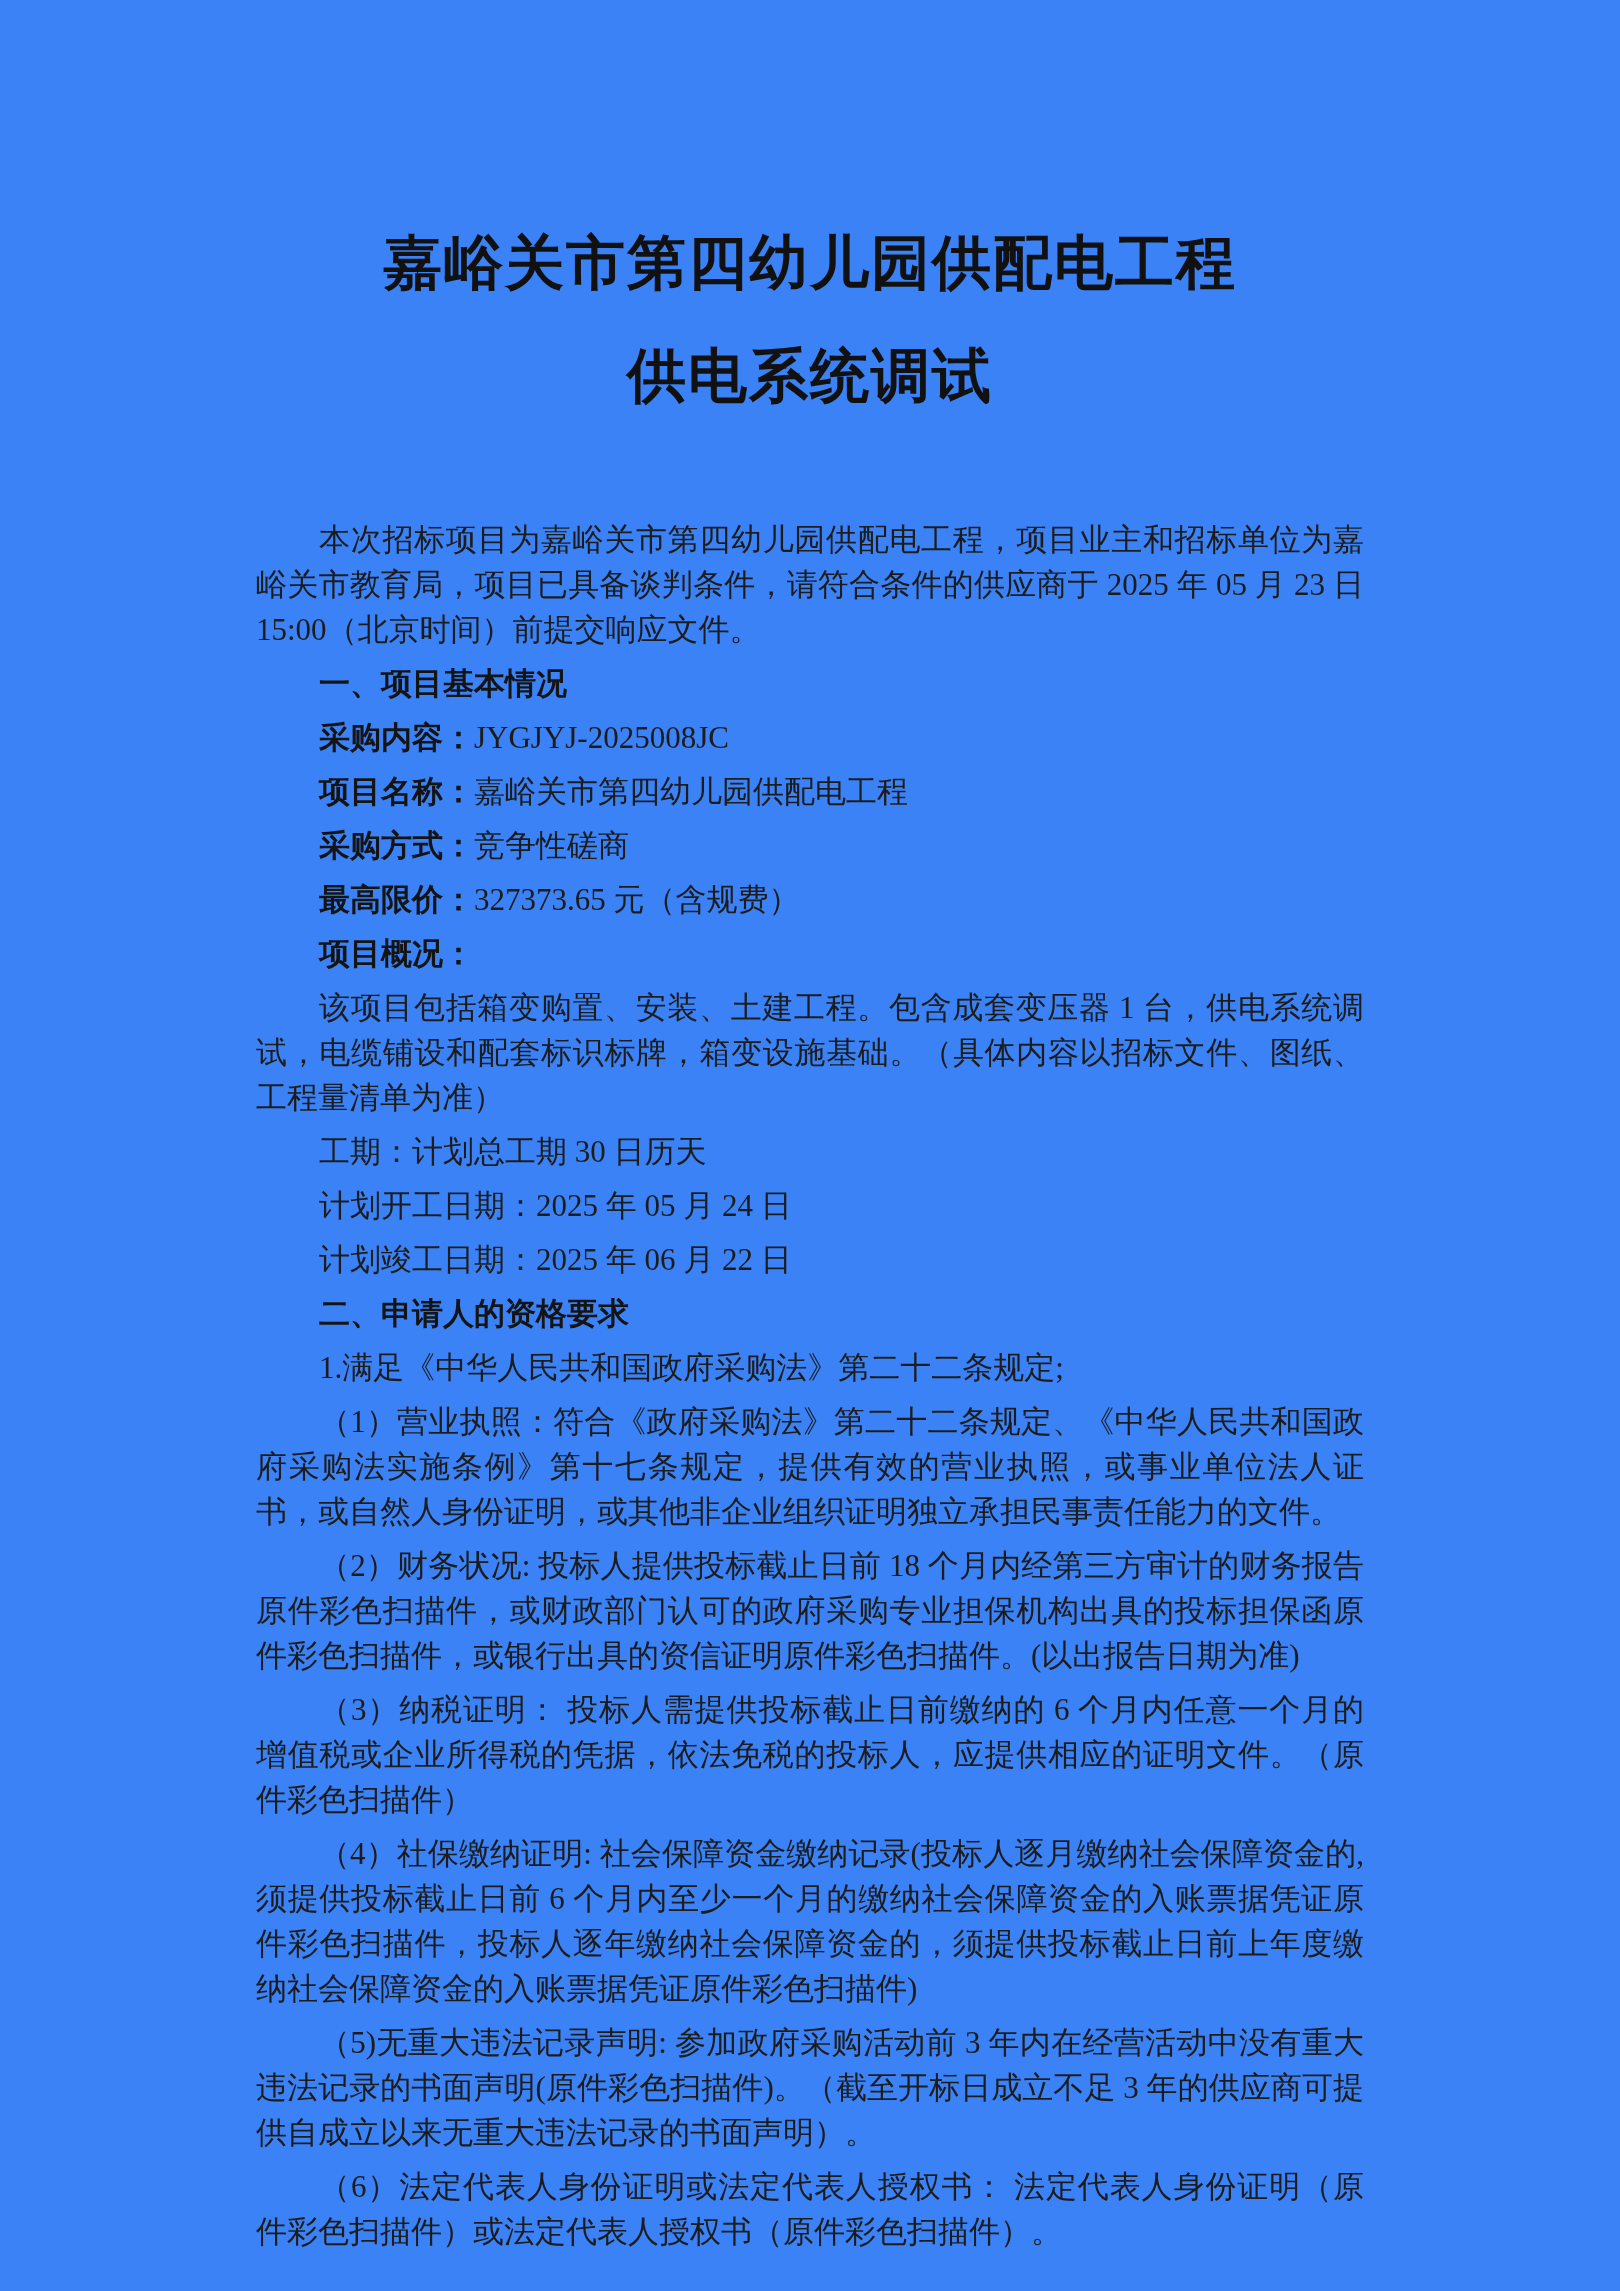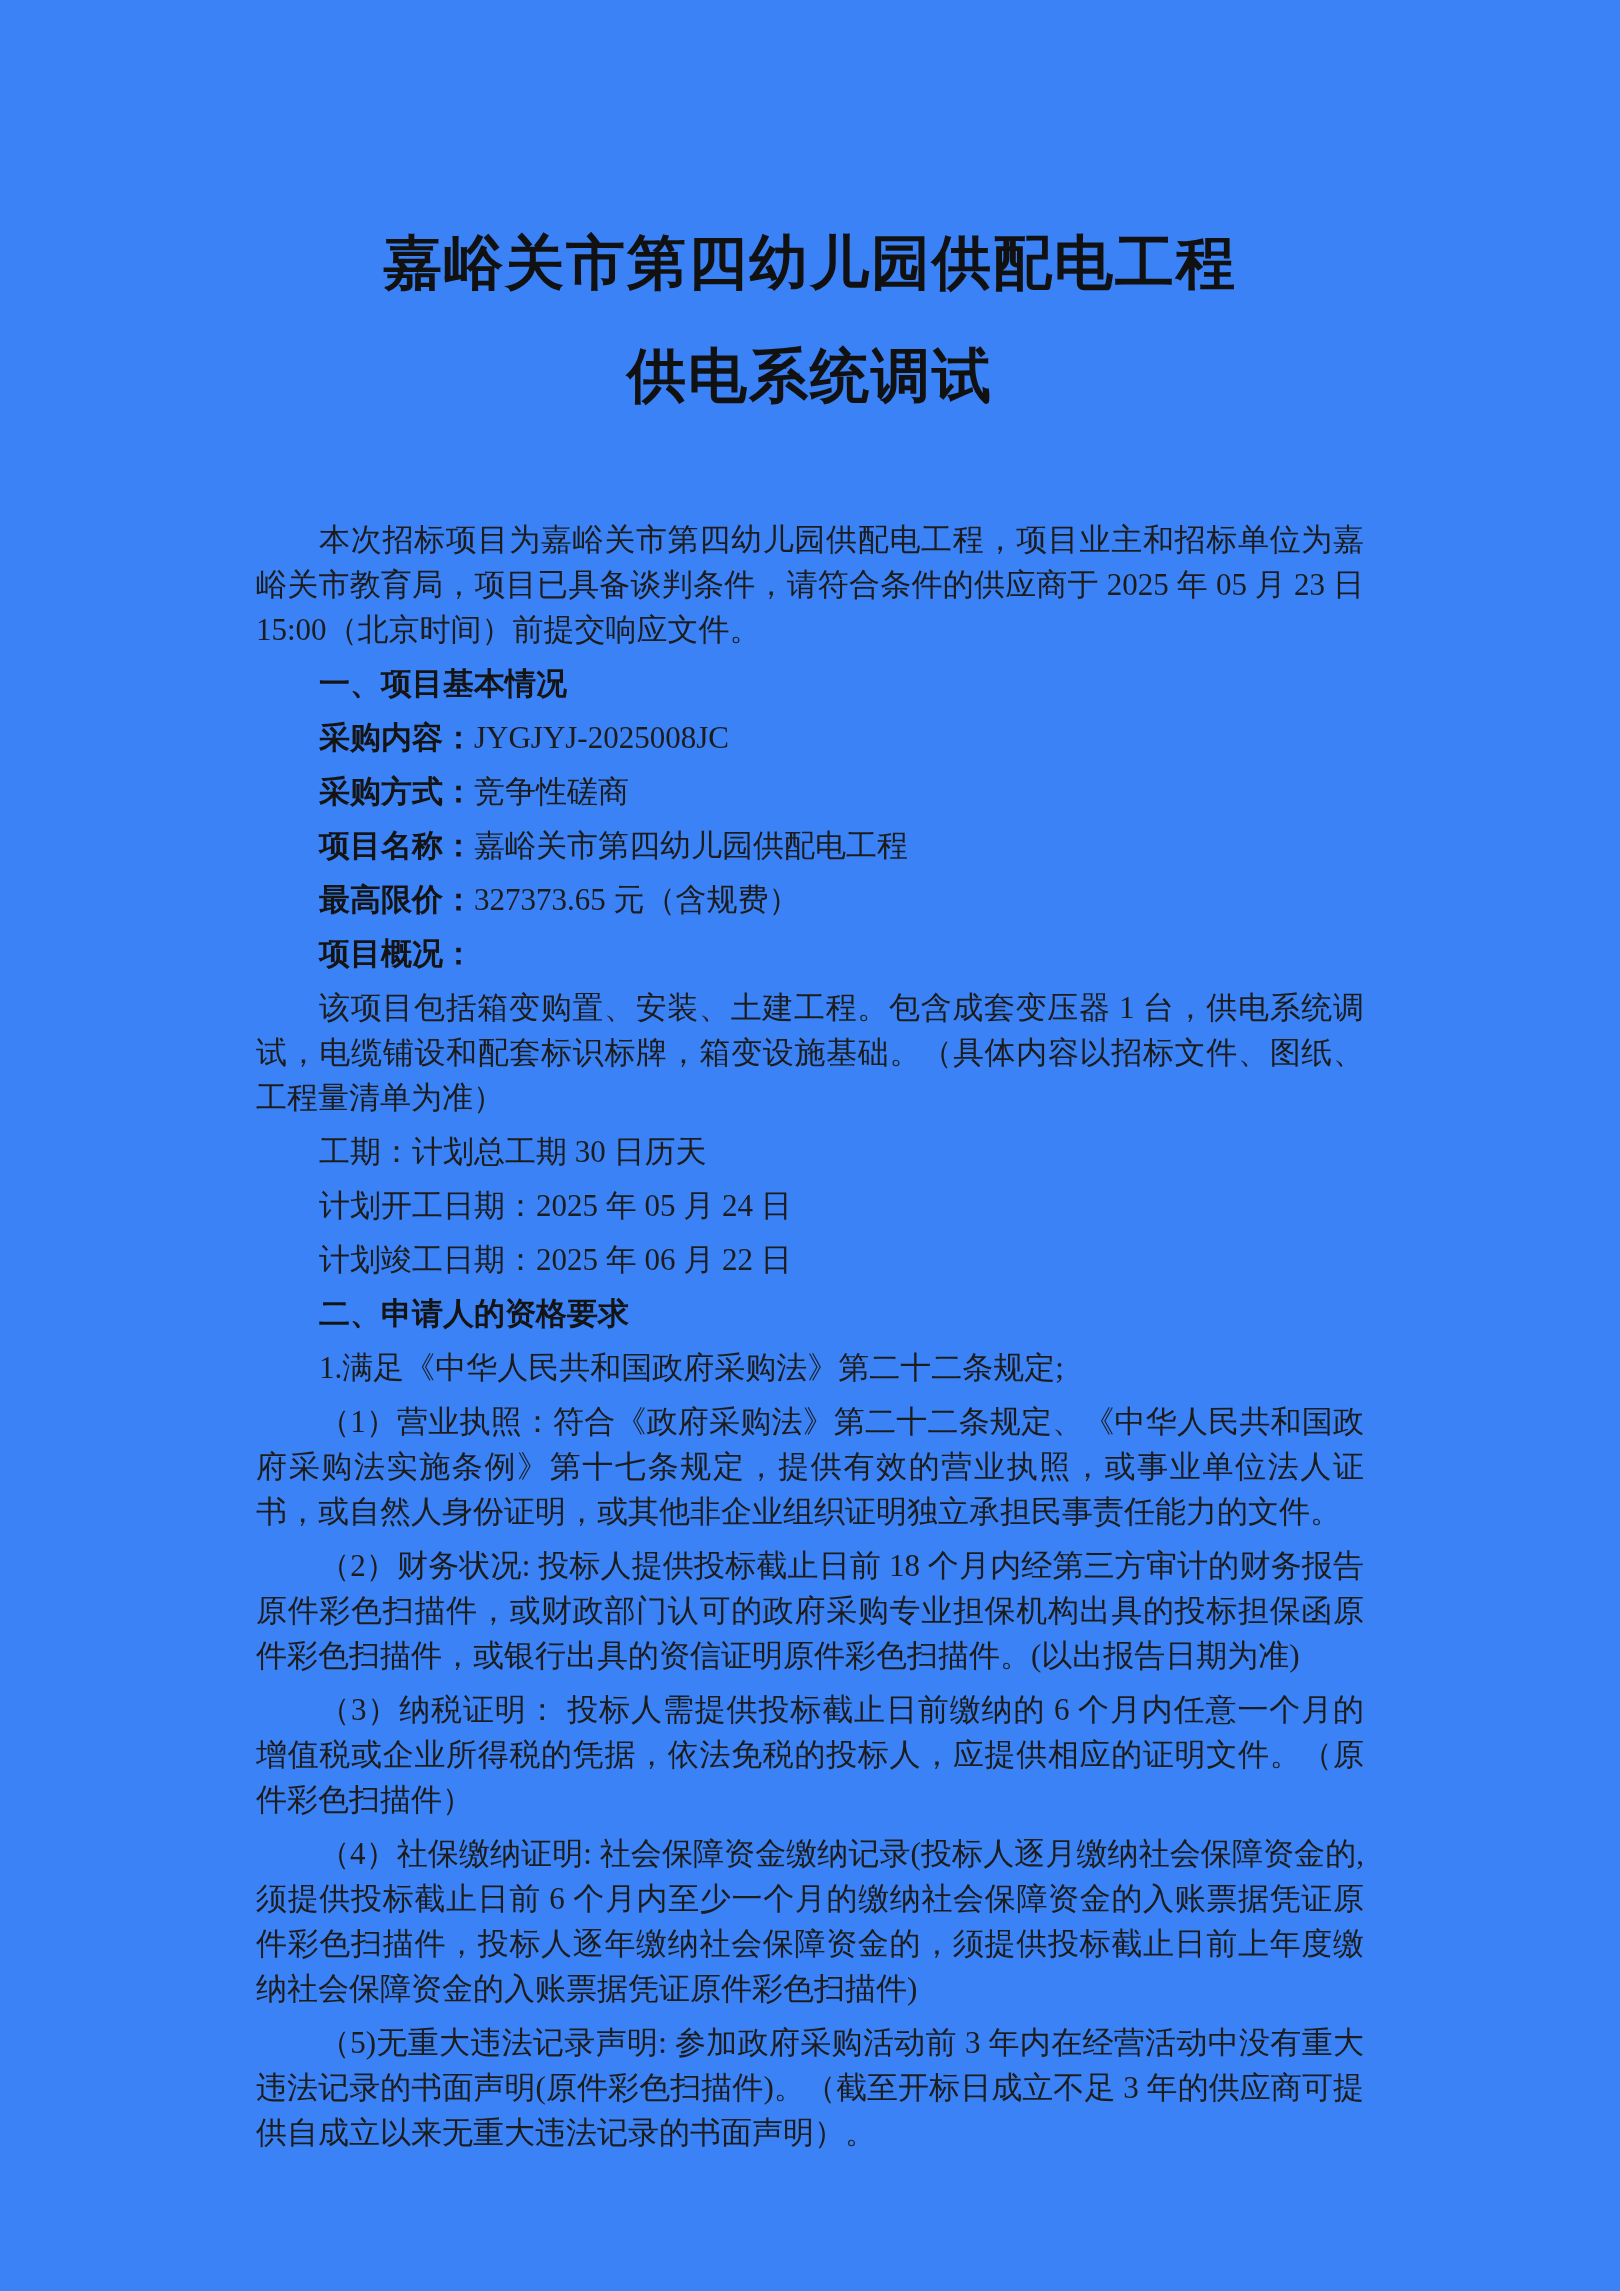--- a/index.html
+++ b/index.html
@@ -57,39 +57,40 @@
 
     <h1 class="doc-title">嘉峪关市第四幼儿园供配电工程</h1>
     <h1 class="doc-title second">供电系统调试</h1>
 
     <p class="para">本次招标项目为嘉峪关市第四幼儿园供配电工程，项目业主和招标单位为嘉峪关市教育局，项目已具备谈判条件，请符合条件的供应商于 2025 年 05 月 23 日 15:00（北京时间）前提交响应文件。</p>
 
     <p class="para heading">一、项目基本情况</p>
 
     <p class="para"><span class="bold">采购内容：</span><span>JYGJYJ-2025008JC</span></p>
 
+    <p class="para"><span class="bold">项目名称：</span><span>嘉峪关市第四幼儿园供配电工程</span></p>
+
     <p class="para"><span class="bold">采购方式：</span><span>竞争性磋商</span></p>
-
-    <p class="para"><span class="bold">项目名称：</span><span>嘉峪关市第四幼儿园供配电工程</span></p>
 
     <p class="para"><span class="bold">最高限价：</span><span>327373.65 元（含规费）</span></p>
 
 
     <p class="para"><span class="bold">项目概况：</span><span></span></p>
 
     <p class="para">该项目包括箱变购置、安装、土建工程。包含成套变压器 1 台，供电系统调试，电缆铺设和配套标识标牌，箱变设施基础。（具体内容以招标文件、图纸、工程量清单为准）</p>
 
     <p class="para">工期：计划总工期 30 日历天</p>
     <p class="para">计划开工日期：2025 年 05 月 24 日</p>
     <p class="para">计划竣工日期：2025 年 06 月 22 日</p>
 
     <p class="para heading">二、申请人的资格要求</p>
 
     <p class="para">1.满足《中华人民共和国政府采购法》第二十二条规定;</p>
     <p class="para">（1）营业执照：符合《政府采购法》第二十二条规定、《中华人民共和国政府采购法实施条例》第十七条规定，提供有效的营业执照，或事业单位法人证书，或自然人身份证明，或其他非企业组织证明独立承担民事责任能力的文件。</p>
     <p class="para">（2）财务状况: 投标人提供投标截止日前 18 个月内经第三方审计的财务报告原件彩色扫描件，或财政部门认可的政府采购专业担保机构出具的投标担保函原件彩色扫描件，或银行出具的资信证明原件彩色扫描件。(以出报告日期为准)</p>
     <p class="para">（3）纳税证明： 投标人需提供投标截止日前缴纳的 6 个月内任意一个月的增值税或企业所得税的凭据，依法免税的投标人，应提供相应的证明文件。（原件彩色扫描件）</p>
     <p class="para">（4）社保缴纳证明: 社会保障资金缴纳记录(投标人逐月缴纳社会保障资金的,须提供投标截止日前 6 个月内至少一个月的缴纳社会保障资金的入账票据凭证原件彩色扫描件，投标人逐年缴纳社会保障资金的，须提供投标截止日前上年度缴纳社会保障资金的入账票据凭证原件彩色扫描件)</p>
     <p class="para">（5)无重大违法记录声明: 参加政府采购活动前 3 年内在经营活动中没有重大违法记录的书面声明(原件彩色扫描件)。（截至开标日成立不足 3 年的供应商可提供自成立以来无重大违法记录的书面声明）。</p>
+    <p class="para">（6）法定代表人身份证明或法定代表人授权书： 法定代表人身份证明（原件彩色扫描件）或法定代表人授权书（原件彩色扫描件）。</p>
 
   </div>
 </div>
 
 
 </body></html>

